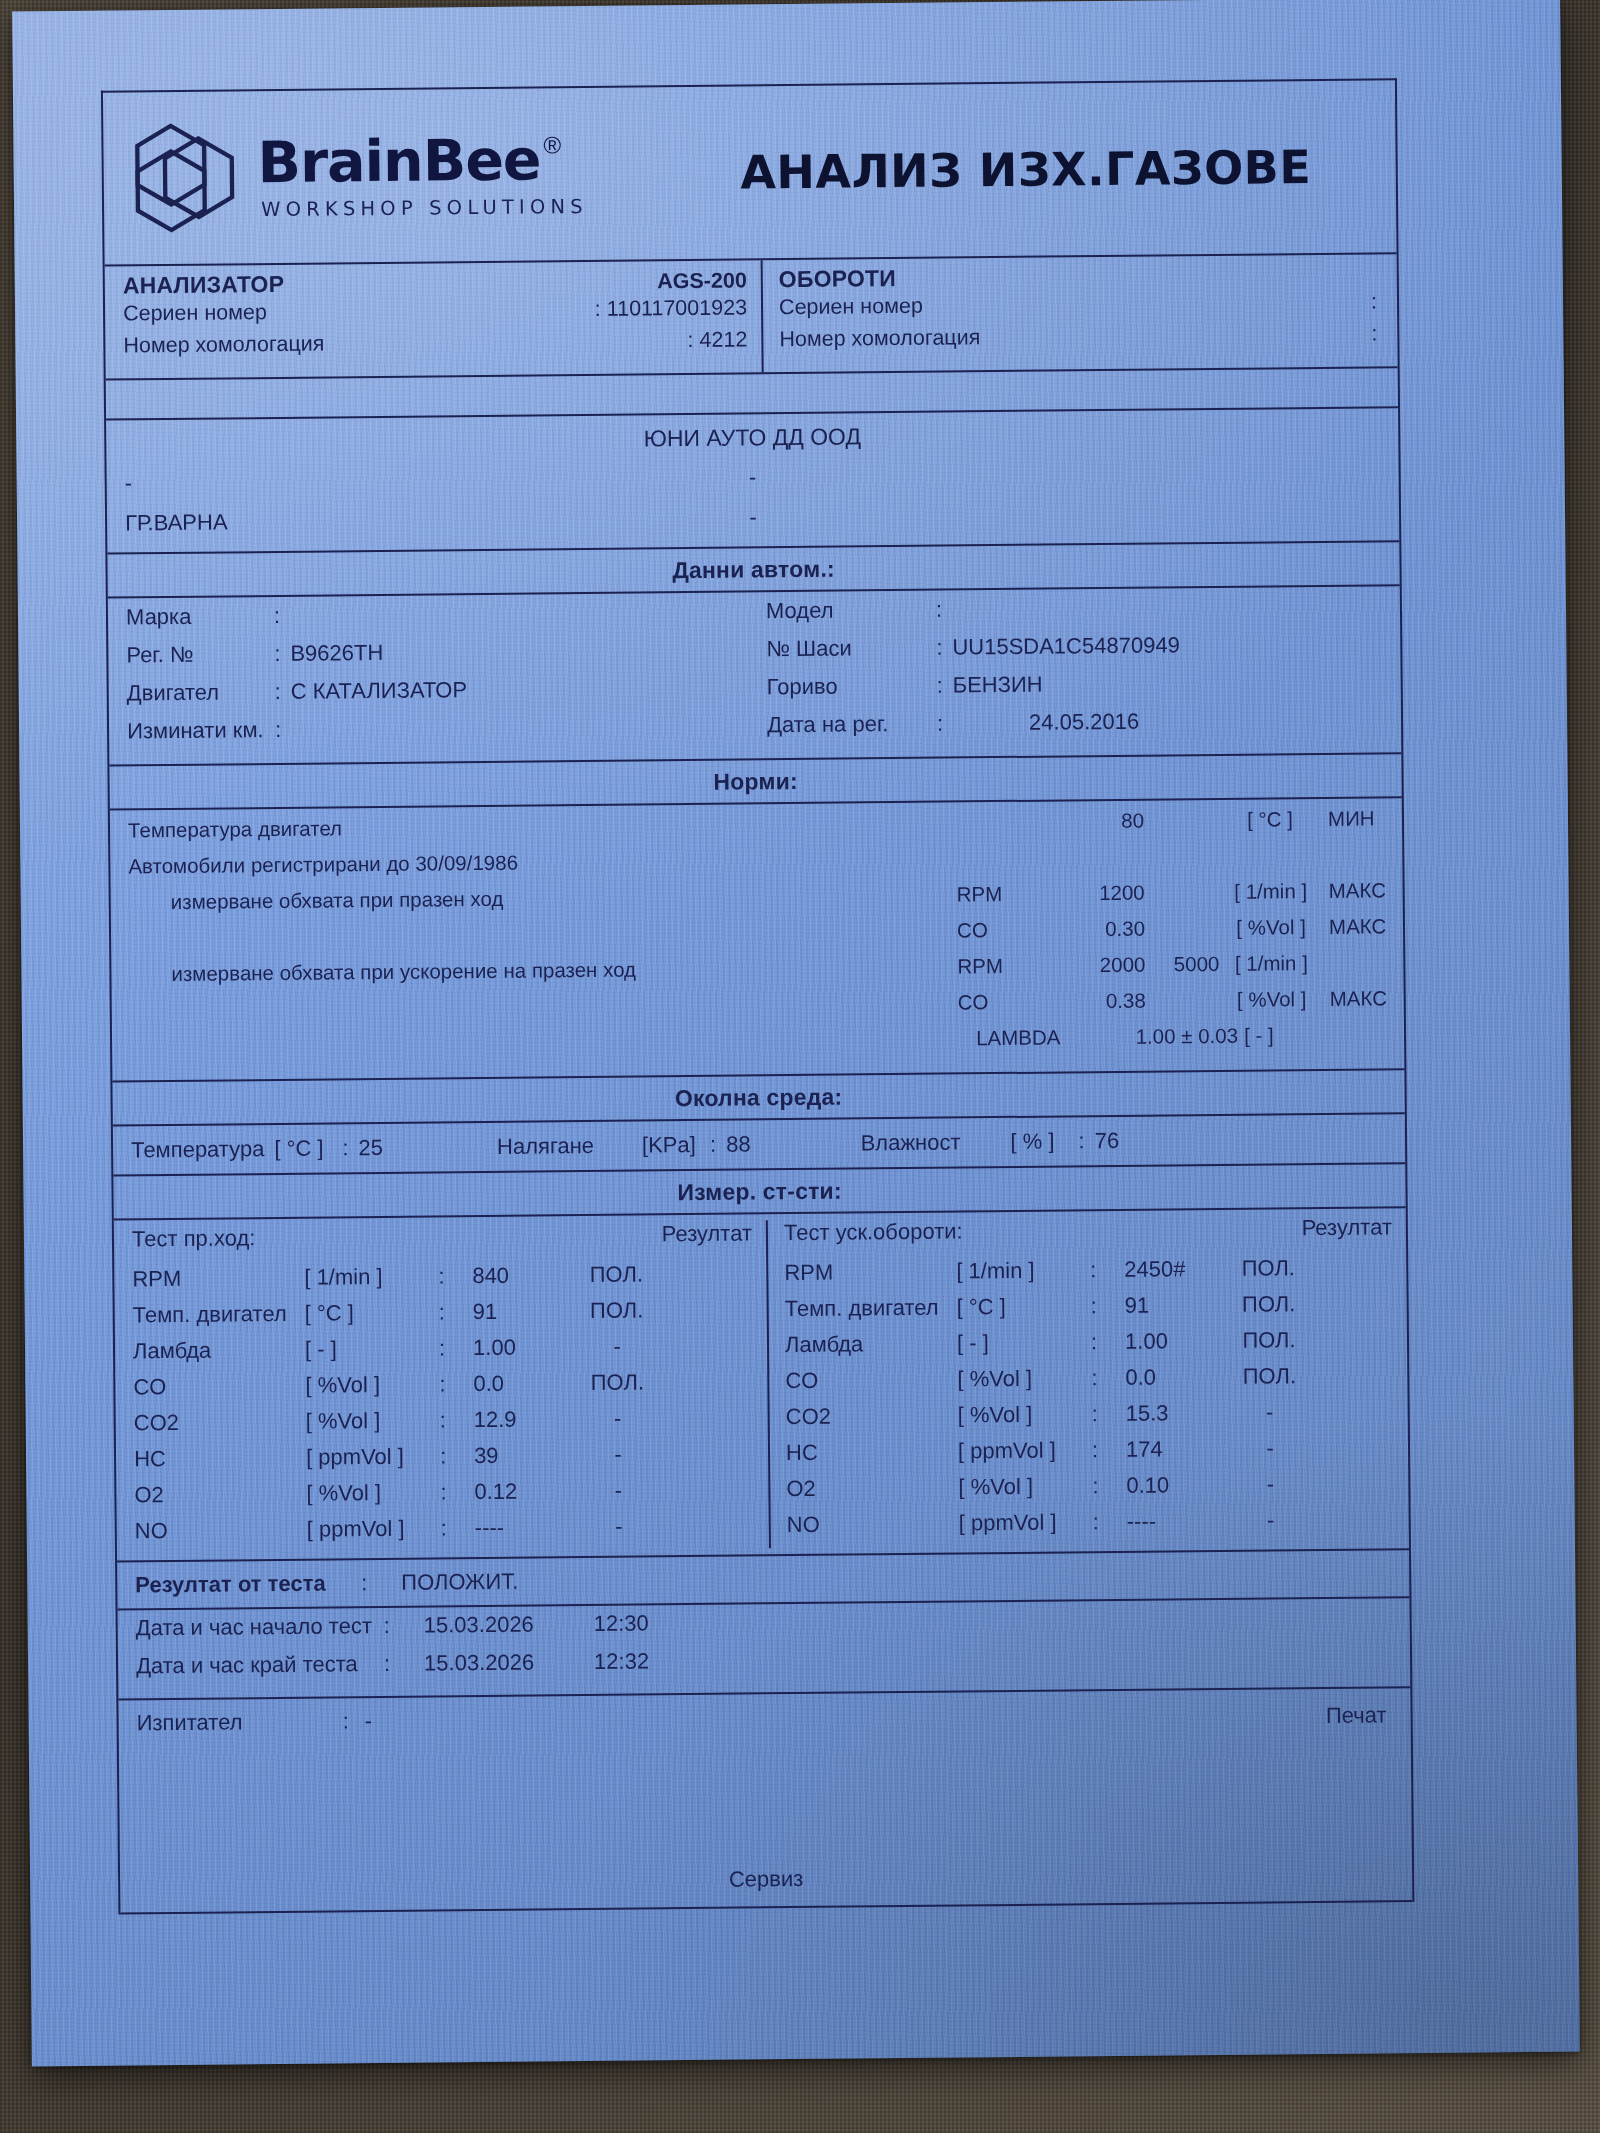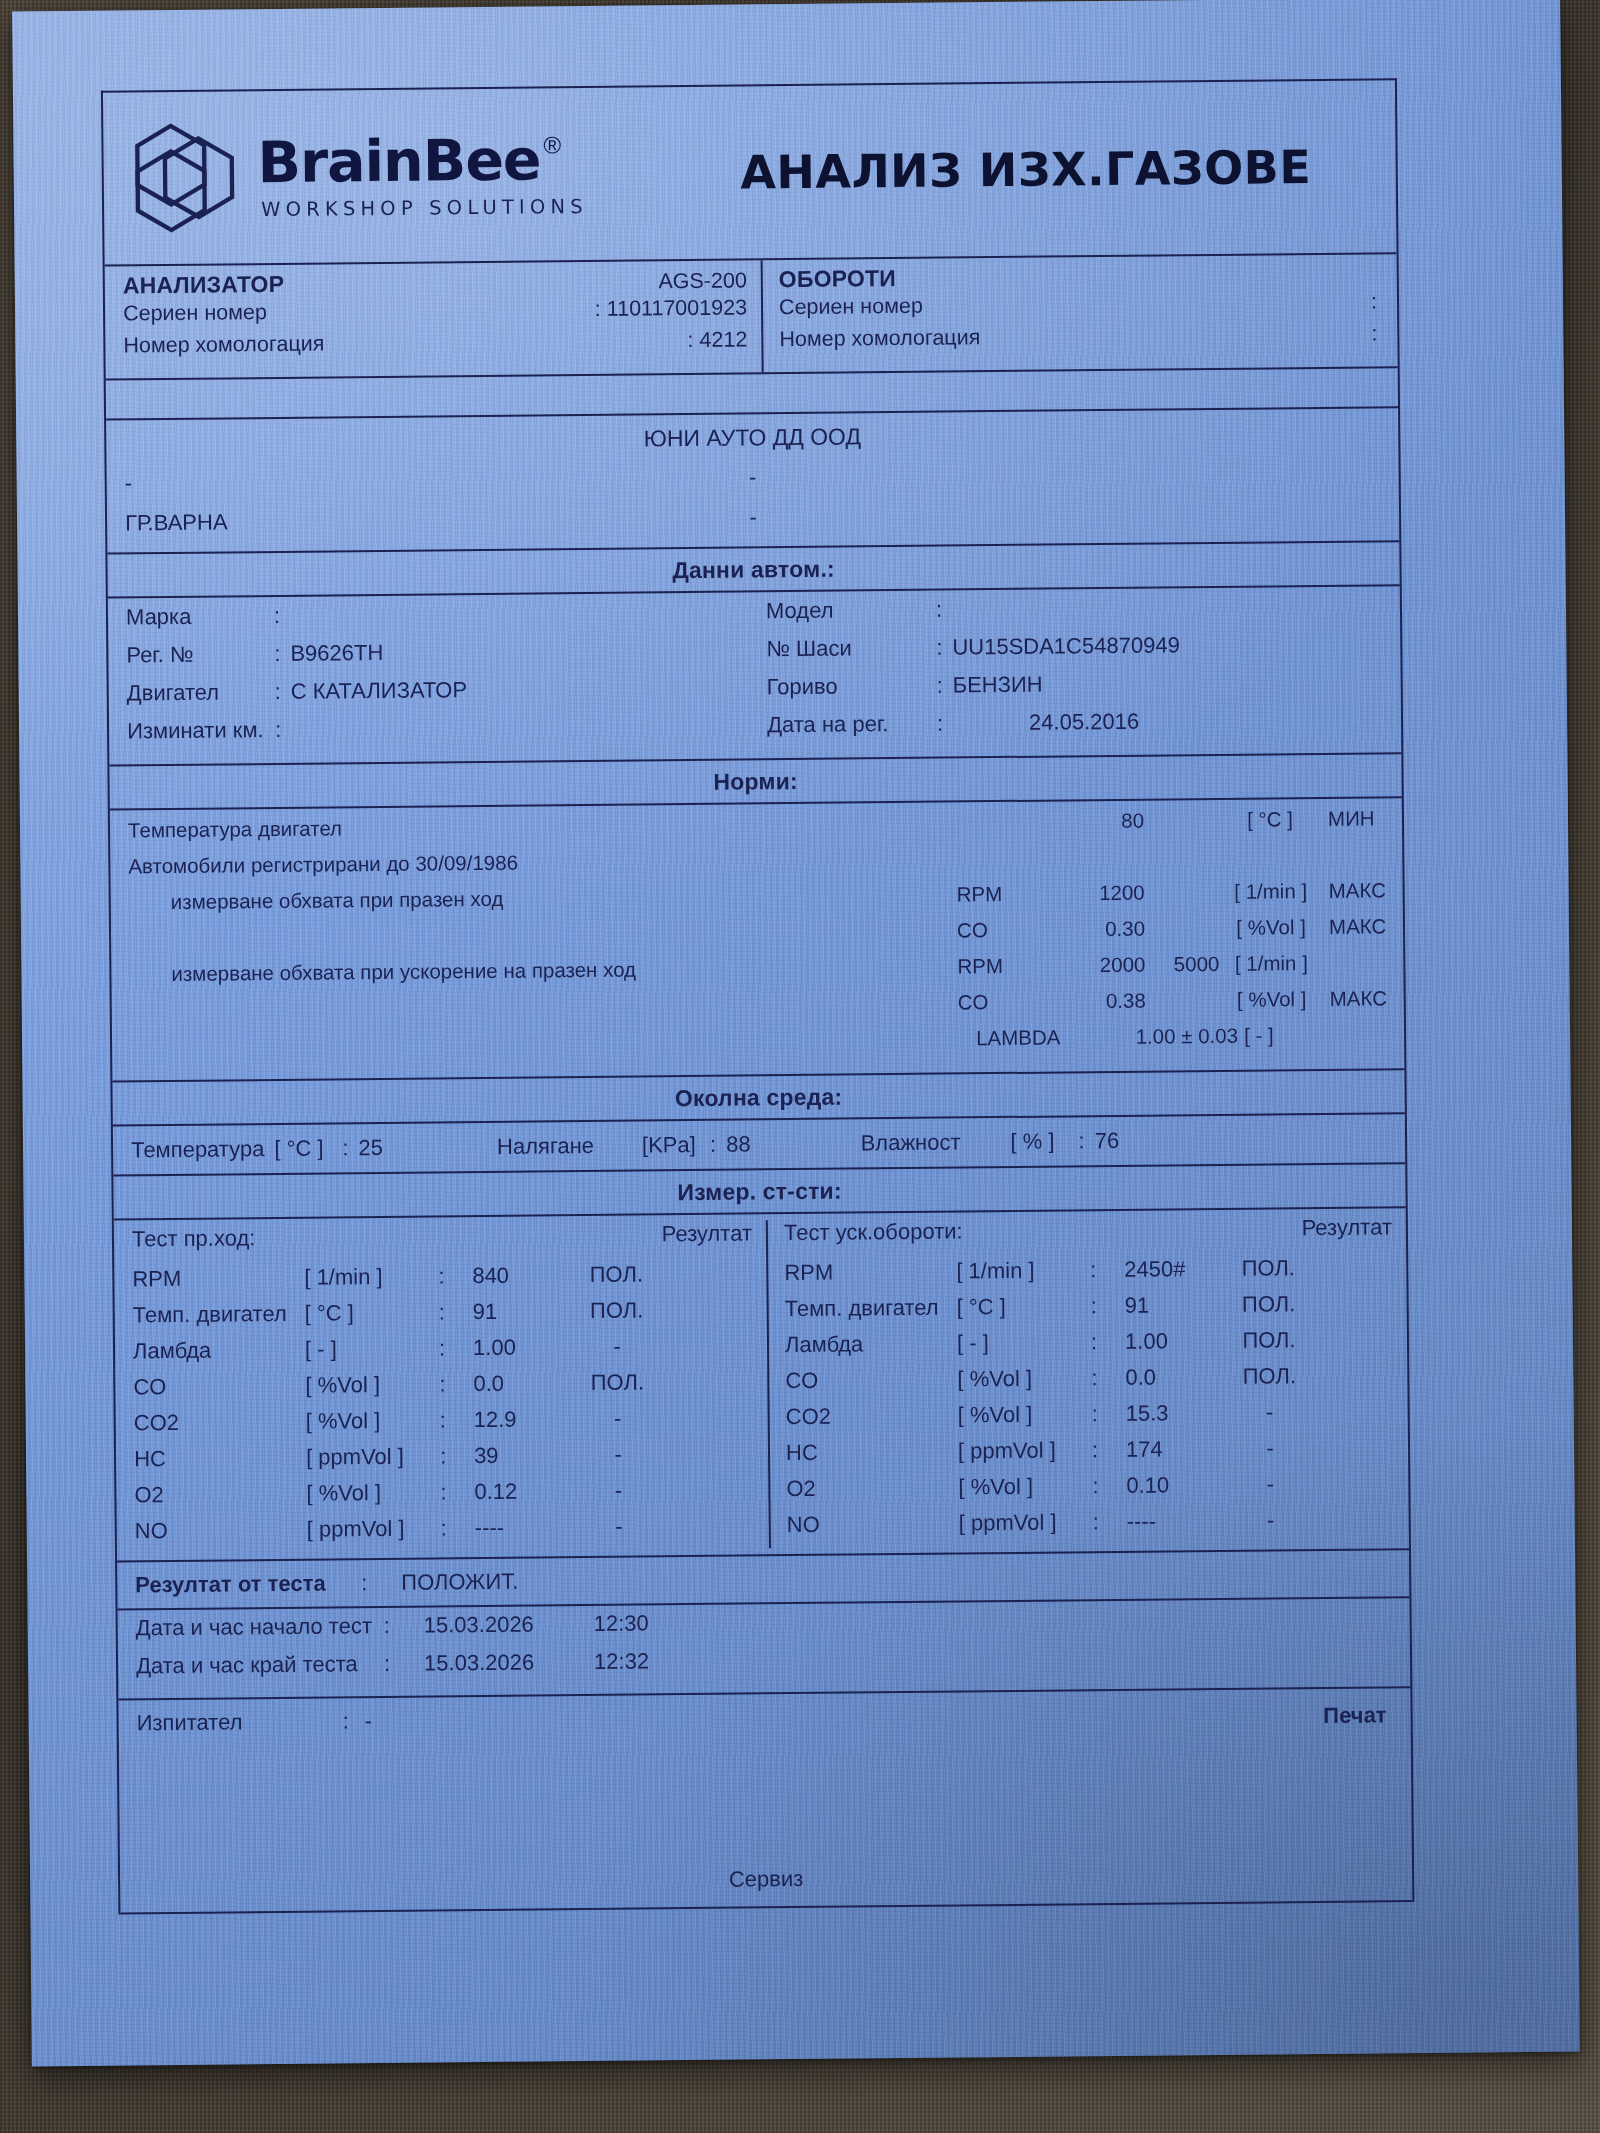--- a/index.html
+++ b/index.html
@@ -88,21 +88,21 @@
   
   #analyzer{display:flex;height:112px;}
   .half{position:relative;}
   .half.left{width:624px;border-right:2px solid #1b2150;padding:6px 14px 0 18px;}
   .half.right{flex:1;padding:6px 14px 0 16px;}
   .grid3{display:grid;grid-template-columns:1fr 18px auto;align-items:baseline;}
   .sect-title{font-weight:bold;font-size:23px;letter-spacing:.2px;}
   .lbl{font-size:21.5px;}
   .colon{font-size:21.5px;text-align:center;}
   .val{font-size:21.5px;text-align:right;white-space:nowrap;}
-  .val.bold{font-weight:normal;}
+  .val.bold{font-weight:bold;}
   .r1{margin-top:2px;}
   .r2{margin-top:7px;}
 
   
   #cust-blank{height:38px;}
   #cust-name{height:46px;display:flex;align-items:center;justify-content:center;font-size:23px;}
   #cust-addr{height:86px;position:relative;}
   #cust-addr .l{position:absolute;left:18px;font-size:22px;}
   #cust-addr .r{position:absolute;left:50%;transform:translateX(-50%);font-size:22px;}
   #cust-addr .a1{top:4px;}
@@ -171,21 +171,21 @@
   .dlab{padding-left:18px;width:248px;}
   .dcol{width:40px;}
   .ddate{width:170px;}
   .dtime{}
 
   
   #sign{height:212px;position:relative;}
   #sign .insp{position:absolute;left:18px;top:10px;font-size:22px;}
   #sign .inspcol{position:absolute;left:224px;top:10px;font-size:22px;}
   #sign .inspval{position:absolute;left:246px;top:10px;font-size:22px;}
-  #sign .stamp{position:absolute;right:24px;top:14px;font-size:22px;font-weight:bold;}
+  #sign .stamp{position:absolute;right:24px;top:14px;font-size:22px;}
   #sign .service{position:absolute;left:0;right:0;bottom:14px;text-align:center;font-size:22px;}
 </style>
 </head>
 <body>
 
 <div id="backdrop"></div>
 
 <div id="sheet">
 
   <div id="form">

